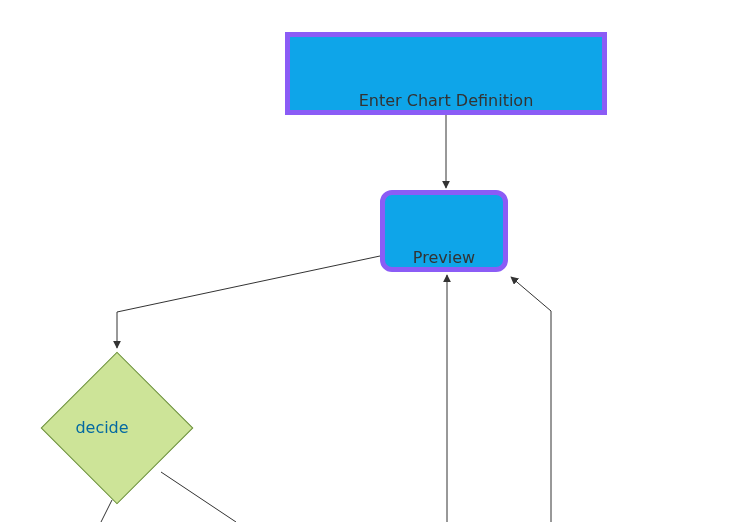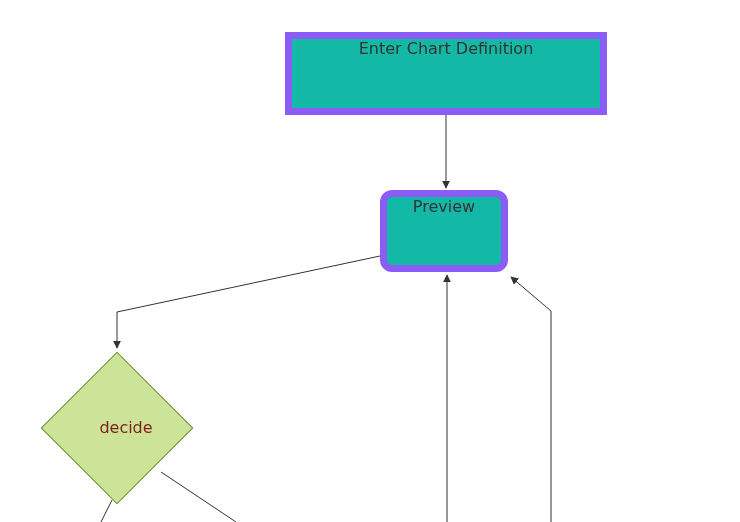--- a/index.html
+++ b/index.html
@@ -27,24 +27,24 @@
     width: 740px;
     height: 522px;
   }
   svg.edge-layer path.edge {
     fill: none;
     stroke-width: 1;
   }
   .node {
     position: absolute;
     box-sizing: border-box;
-    background: #14b8a6;
-    border: 7px solid #8b5cf6;
+    background: #0ea5e9;
+    border: 5px solid #8b5cf6;
     display: flex;
-    align-items: flex-start;
+    align-items: flex-end;
     justify-content: center;
     font-size: 16px;
     color: #333333;
   }
   .node-rect {
     left: 285px;
     top: 32px;
     width: 322px;
     height: 83px;
   }
@@ -61,28 +61,28 @@
     left: 63px;
     top: 374px;
     width: 108px;
     height: 108px;
     background: #cde498;
     border: 1px solid #6b8f3f;
     transform: rotate(45deg);
   }
   .node-diamond-label {
     position: absolute;
-    left: 56px;
+    left: 32px;
     top: 418px;
     width: 140px;
     height: 20px;
     line-height: 20px;
     text-align: center;
     font-size: 16px;
-    color: #7f1d1d;
+    color: #0369a1;
   }
 </style>
 </head>
 <body>
 
 <div class="canvas">
 
   <svg class="edge-layer" width="740" height="522" viewBox="0 0 740 522" xmlns="http://www.w3.org/2000/svg">
     <defs>
       <marker id="arrowhead" viewBox="0 0 10 10" refX="9" refY="5" markerWidth="8" markerHeight="8" orient="auto">

